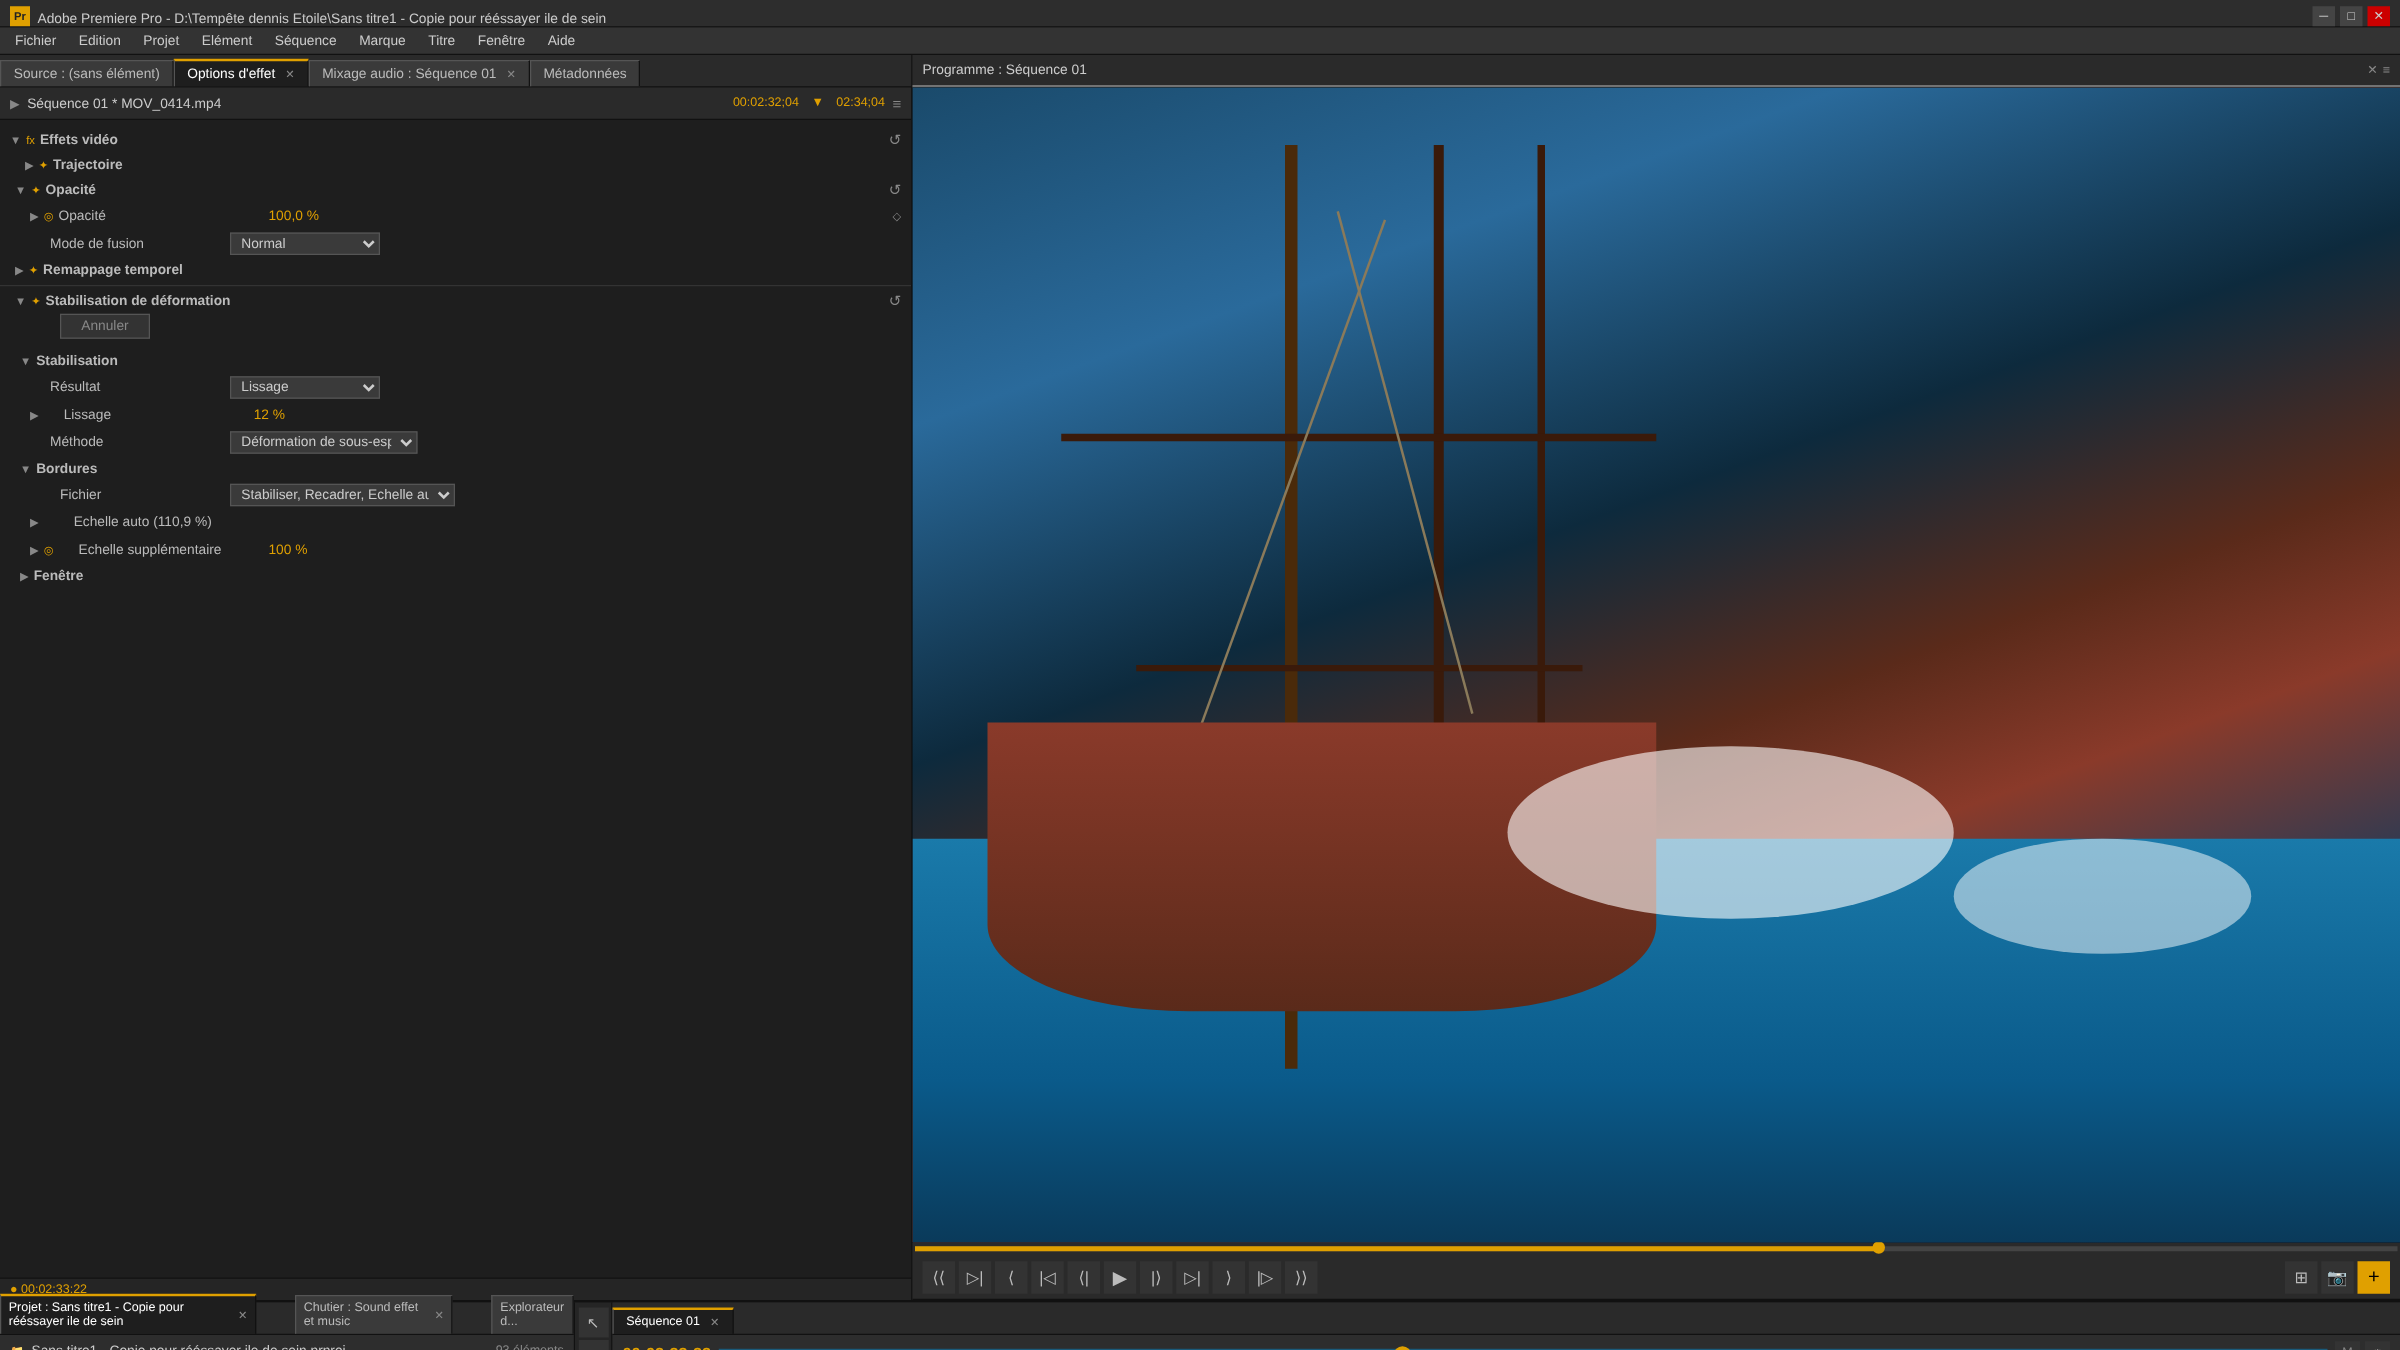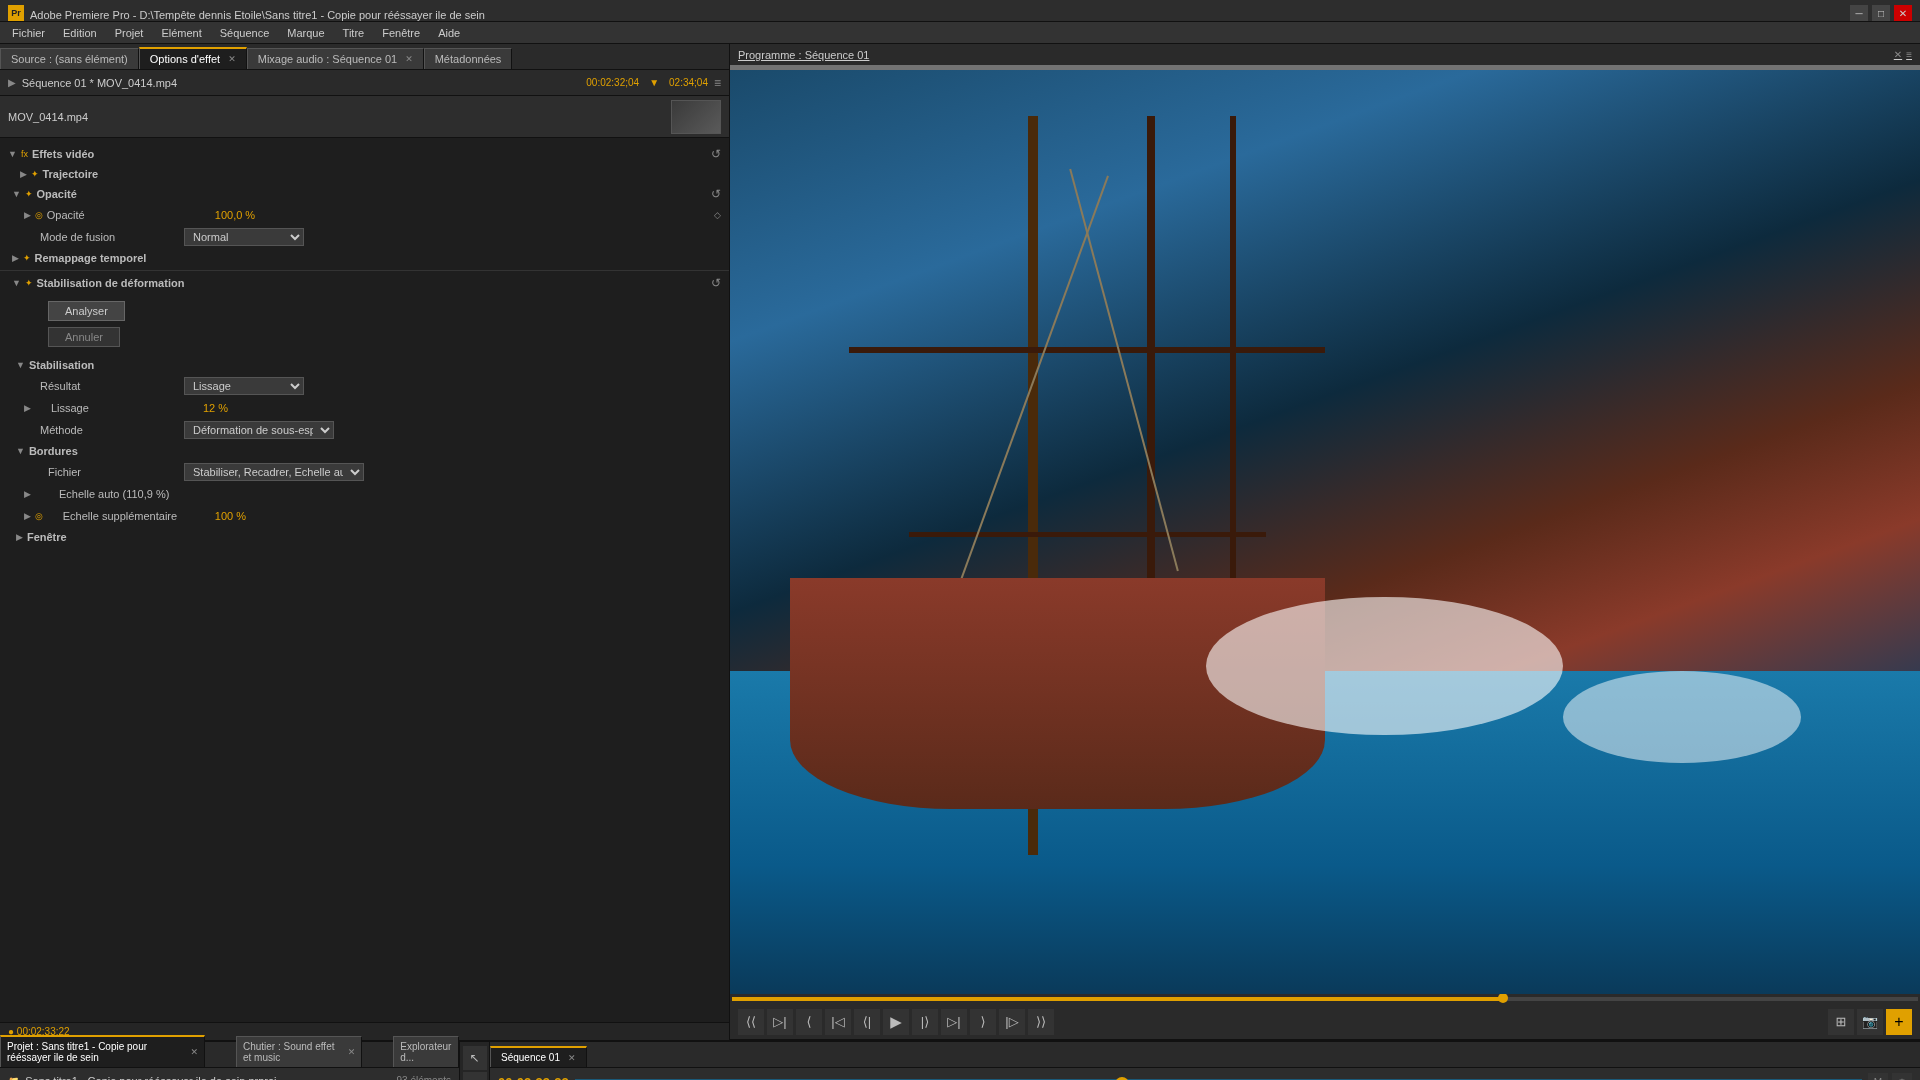--- a/index.html
+++ b/index.html
@@ -186,22 +186,21 @@
       flex-direction: column;
       background: #1a1a1a;
     }
 
     #program-header {
       height: 26px;
       background: #2a2a2a;
       display: flex;
       align-items: center;
       padding: 0 8px;
-      border-bottom: 5px solid #737373;
-      text-decoration: underline;
+      border-bottom: 2px solid #737373;
     }
     .program-title { flex: 1; color: #ccc; font-size: 11px; }
 
     #program-monitor {
       flex: 1;
       background: #000;
       position: relative;
       overflow: hidden;
     }
 
@@ -444,24 +443,20 @@
 
       <div id="effect-header">
         <span style="font-size:10px;color:#888;cursor:pointer;">▶</span>
         <span class="header-title">Séquence 01 * MOV_0414.mp4</span>
         <span style="font-size:10px;color:#e0a000;">00:02:32;04</span>
         <span style="color:#e0a000;font-size:10px;margin:0 4px;">▼</span>
         <span style="color:#e0a000;font-size:10px;">02:34;04</span>
         <span class="reset-icon">≡</span>
       </div>
 
-      <div id="inline-clip-area">
-        <span class="inline-clip-name">MOV_0414.mp4</span>
-        <div class="inline-thumb"></div>
-      </div>
 
       <div id="effect-body">
 
         <div class="effect-section">
           <div class="effect-section-header">
             <span class="toggle-arrow">▼</span>
             <span class="section-icon">fx</span>
             <span class="section-label">Effets vidéo</span>
             <span class="reset-icon">↺</span>
           </div>
@@ -502,23 +497,20 @@
 
           <div class="section-divider"></div>
 
           <div class="effect-section-header" style="padding-left:12px;">
             <span class="toggle-arrow">▼</span>
             <span class="section-icon">✦</span>
             <span class="section-label">Stabilisation de déformation</span>
             <span class="reset-icon">↺</span>
           </div>
 
-          <div style="padding: 4px 0 2px 24px;">
-            <button class="analyze-btn">Analyser</button>
-          </div>
           <div style="padding: 0 0 4px 24px;">
             <button class="cancel-btn">Annuler</button>
           </div>
 
           <div class="effect-section-header" style="padding-left:16px;">
             <span class="toggle-arrow">▼</span>
             <span class="section-label">Stabilisation</span>
           </div>
 
           <div class="effect-row">

